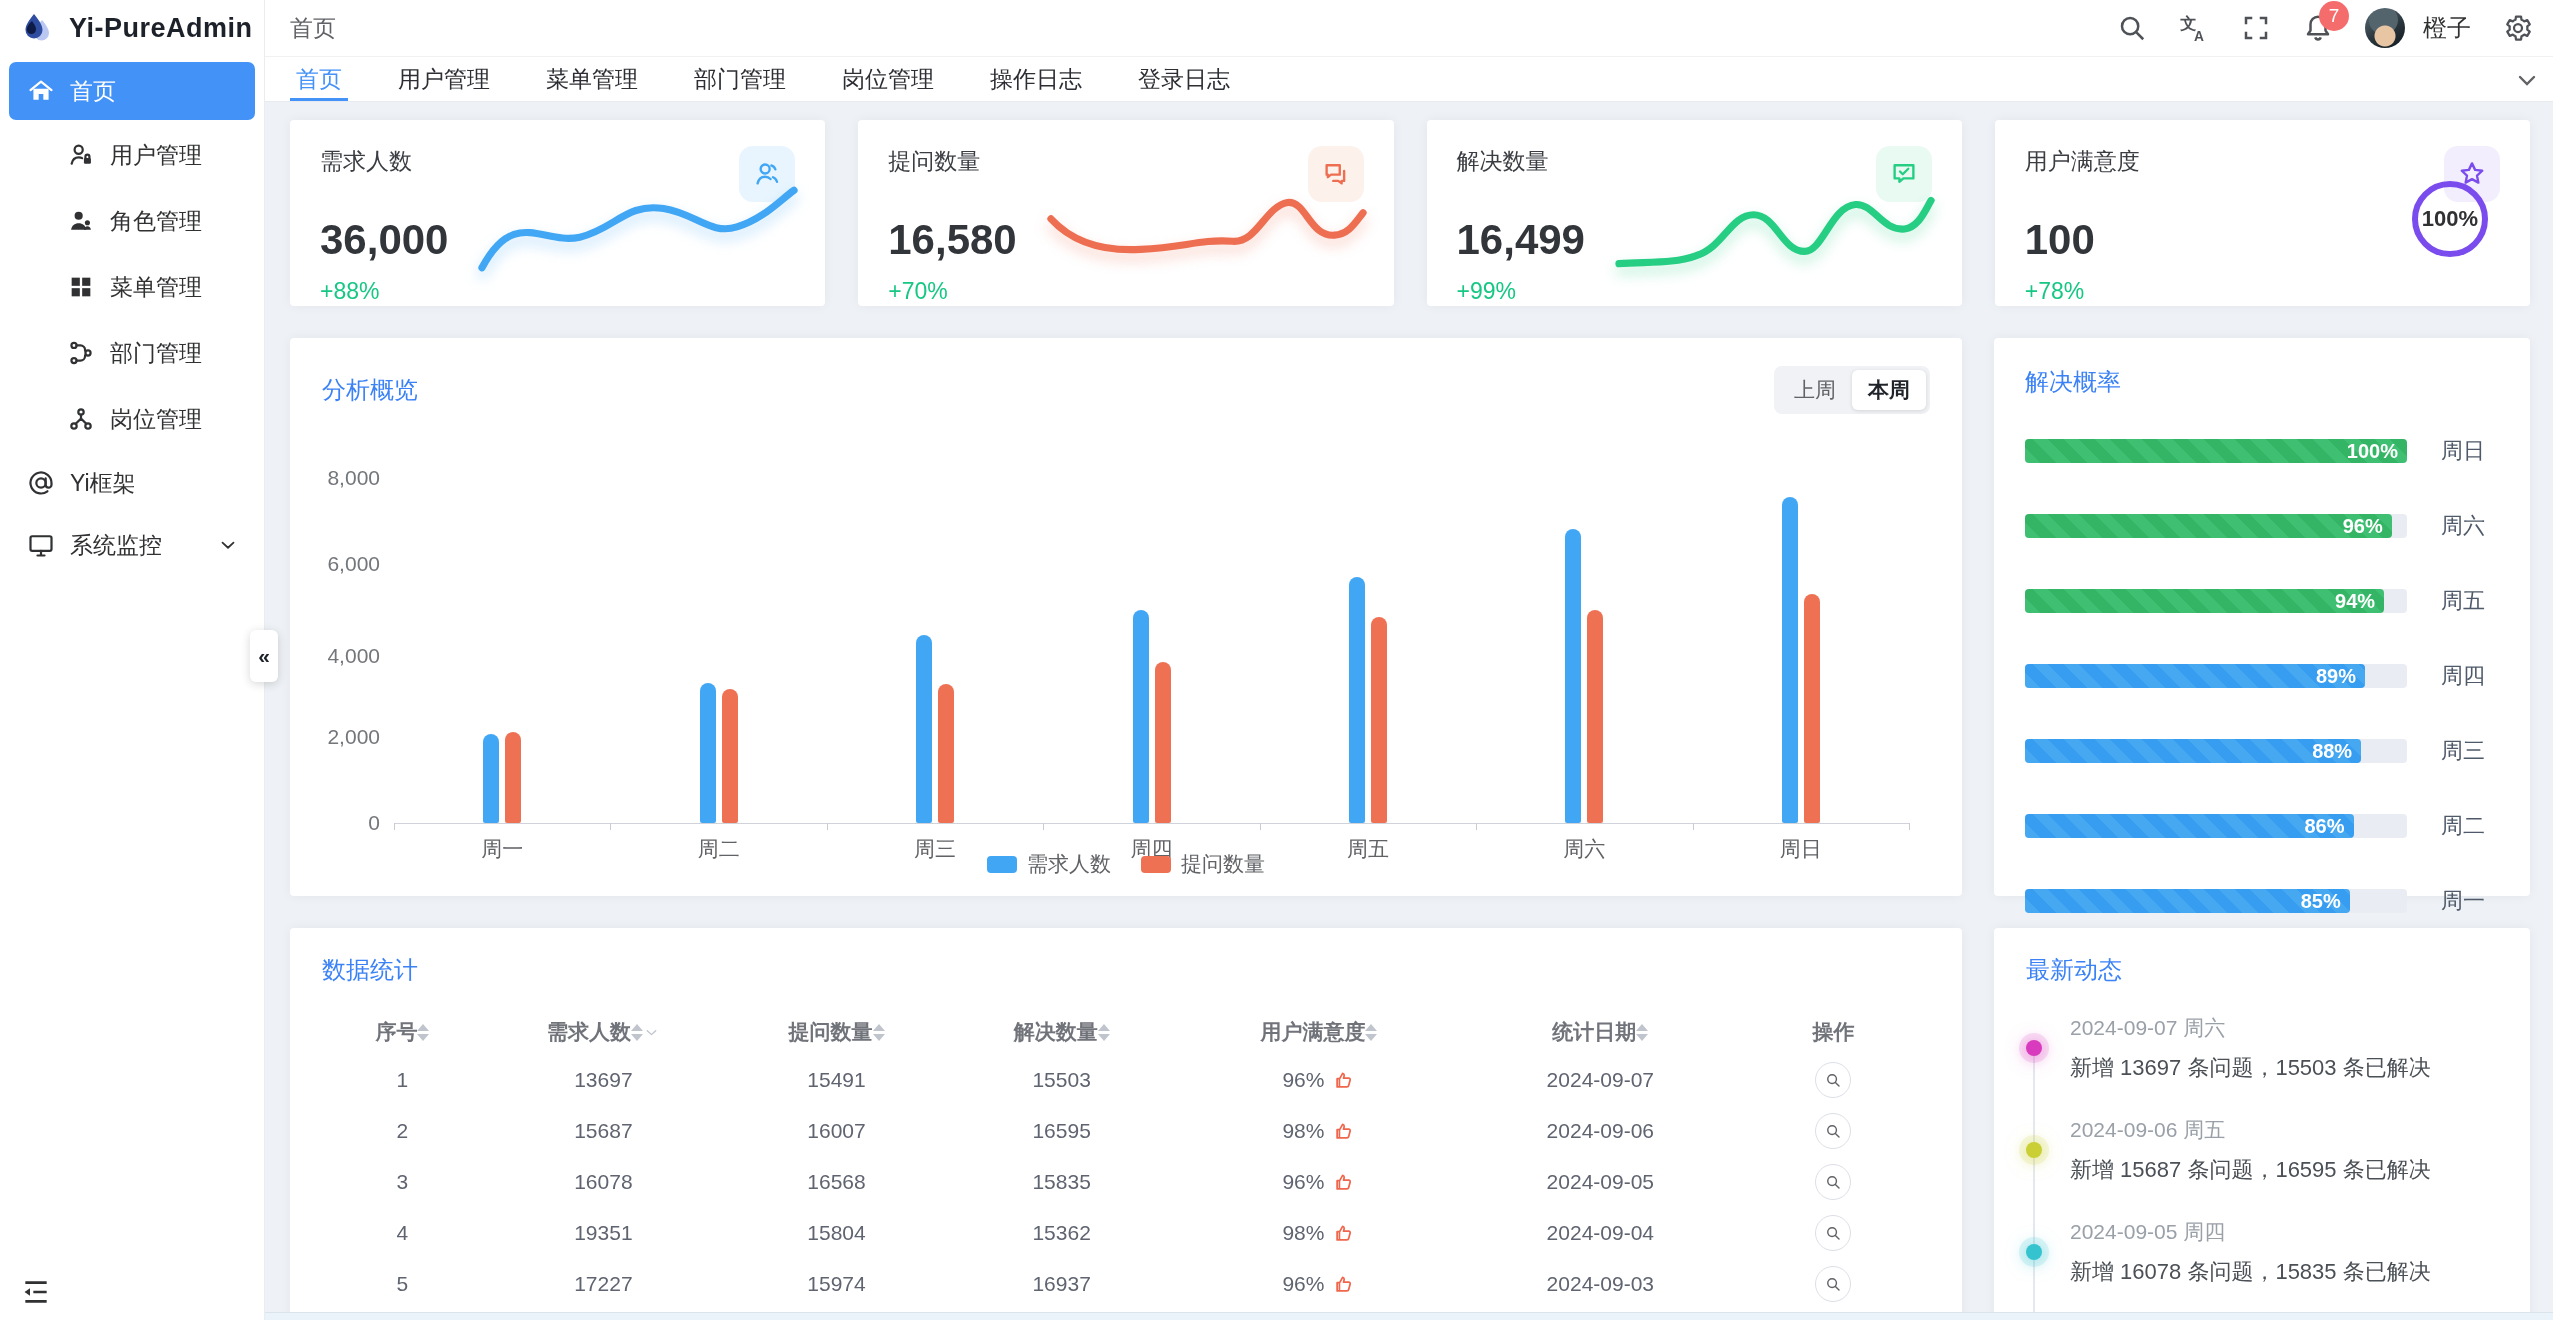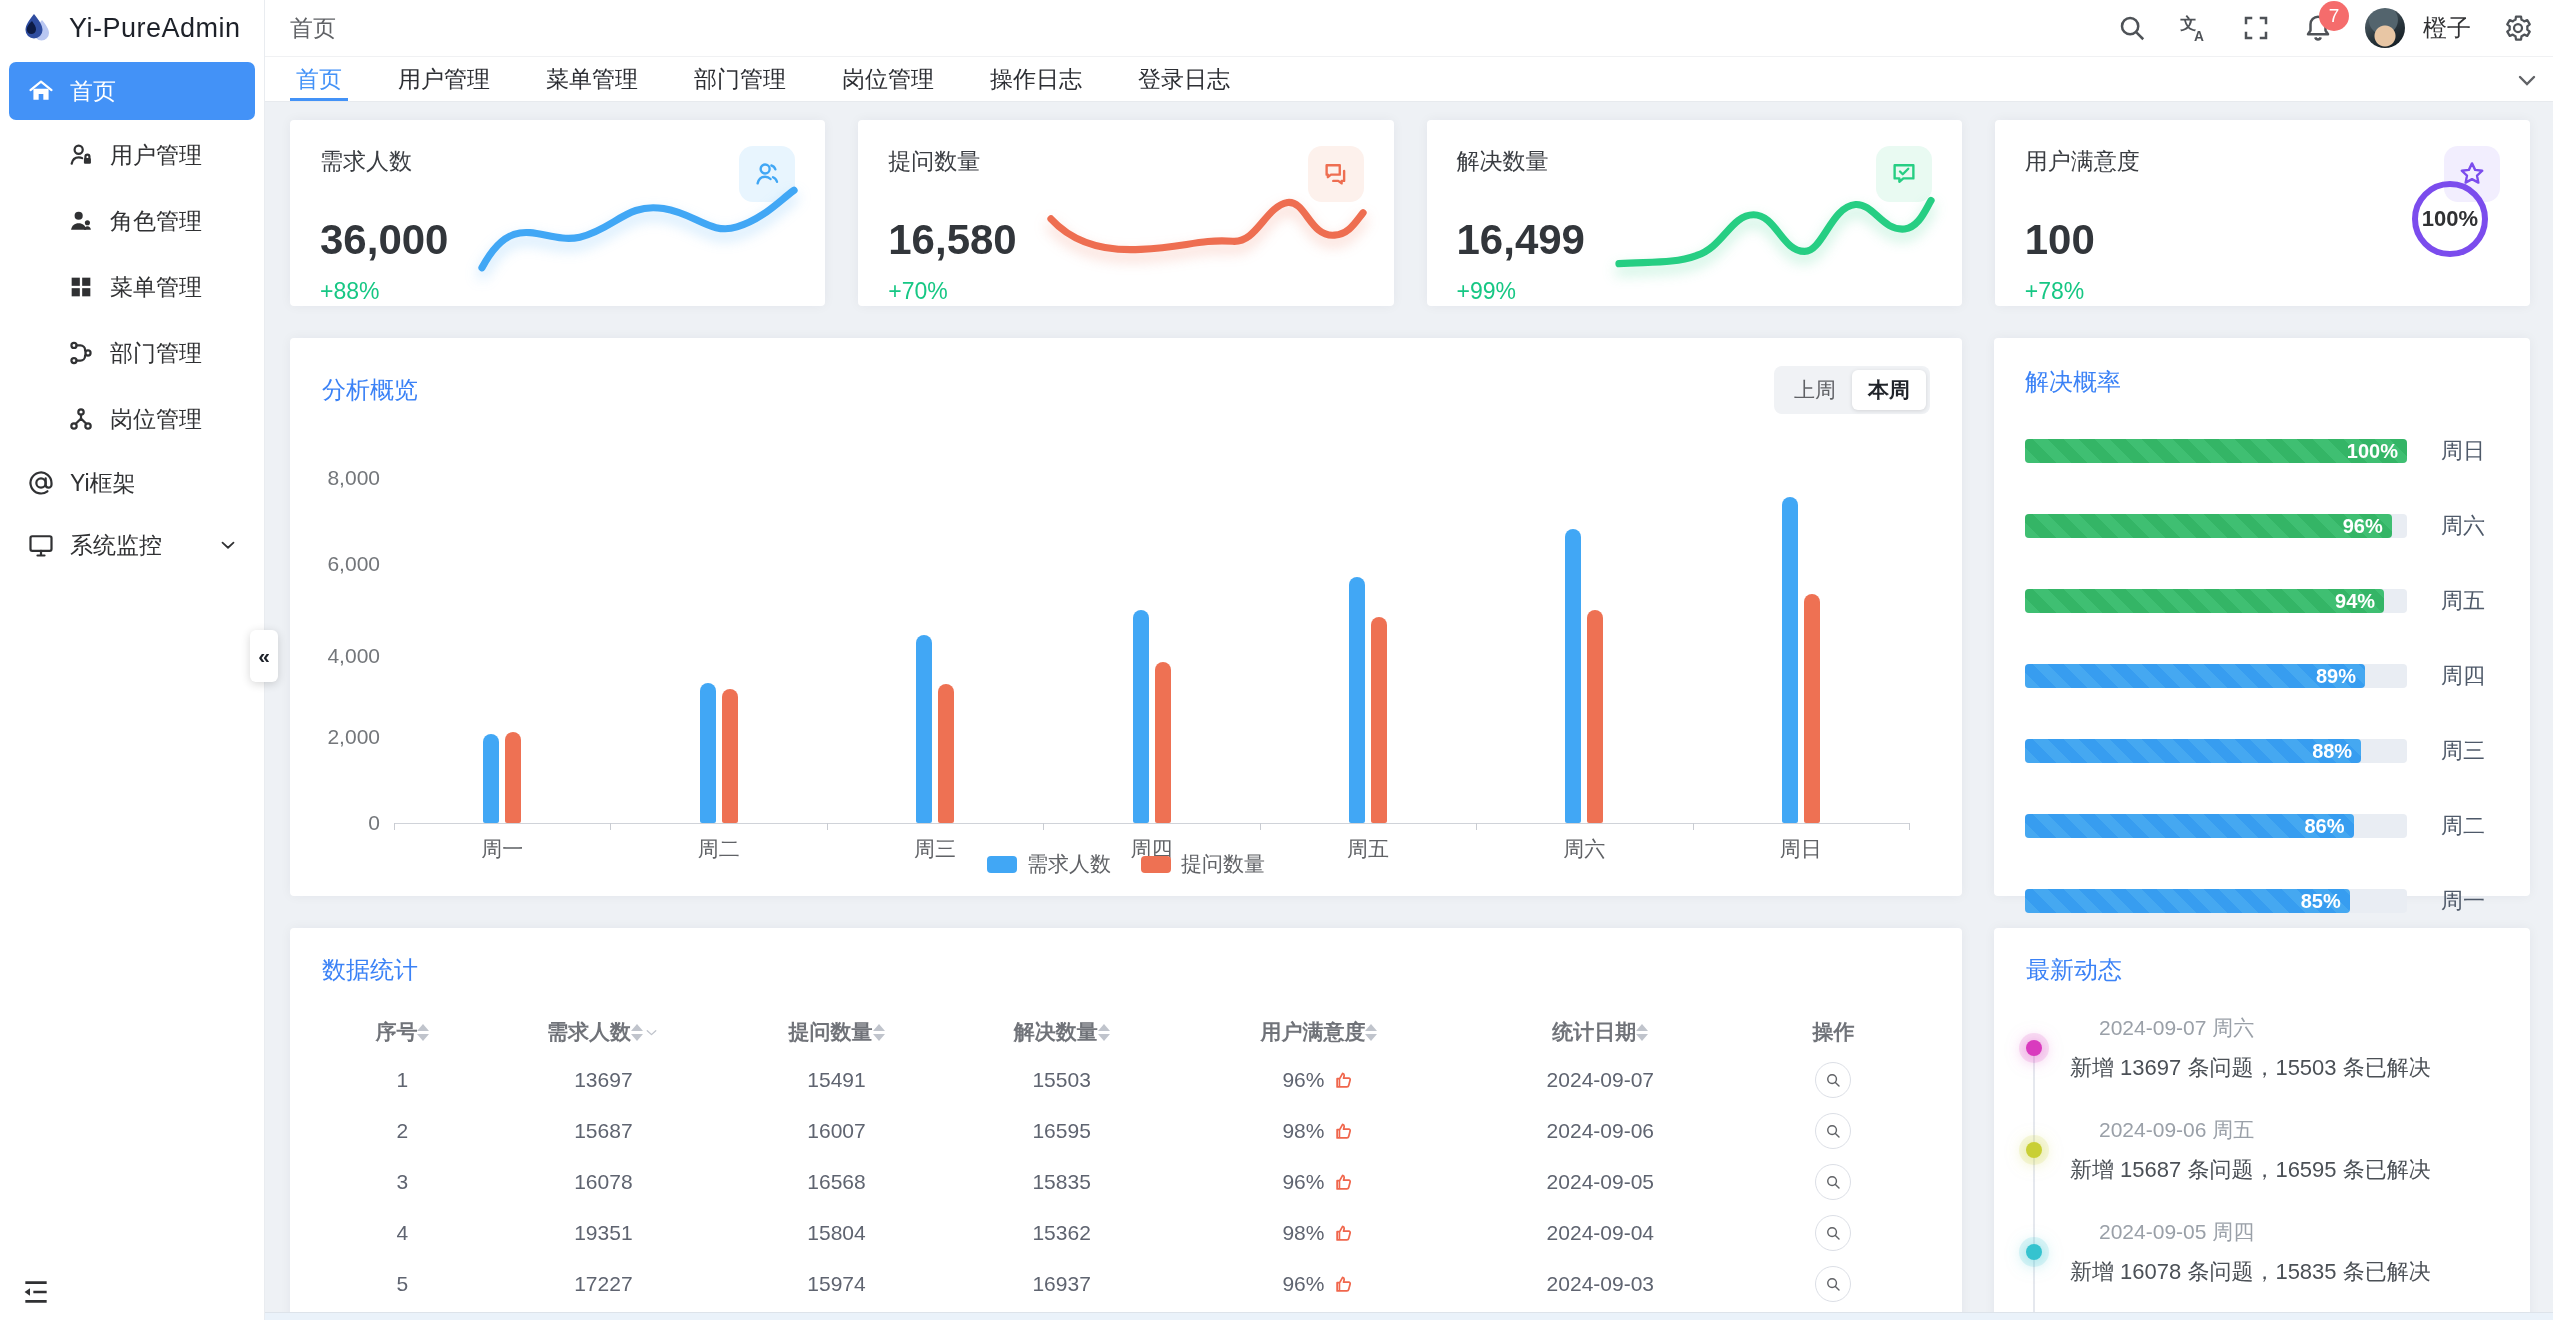--- a/index.html
+++ b/index.html
@@ -3,21 +3,21 @@
 <meta charset="utf-8">
 <style>
   * { margin:0; padding:0; box-sizing:border-box; }
   html,body { width:2553px; height:1320px; overflow:hidden; }
   body { position:relative; background:#fff; font-family:"Liberation Sans","DejaVu Sans",sans-serif; color:#303133; }
   svg { display:block; }
 
   
   .sidebar { position:absolute; left:0; top:0; bottom:0; width:265px; background:#fff; border-right:1px solid #e9ecf0; z-index:5; }
   .logo-row { height:57px; display:flex; align-items:center; gap:13px; padding-left:20px; }
-  .logo-title { font-size:27px; font-weight:normal; color:#1d2129; letter-spacing:.5px; }
+  .logo-title { font-size:27px; font-weight:bold; color:#1d2129; letter-spacing:.5px; }
   .menu { padding:5px 9px 0 9px; }
   .menu-item { height:58px; display:flex; align-items:center; gap:15px; padding:0 18px; font-size:23px; color:#303133; border-radius:7px; position:relative; cursor:pointer; margin-bottom:4px; }
   .menu-item .chev { position:absolute; right:16px; color:#909399; }
   .menu-item.active { background:#4392f7; color:#fff; }
   .menu-item.sub { padding-left:58px; height:62px; }
   .menu-item .mi { width:28px; height:28px; flex:0 0 28px; color:inherit; }
   .collapse-fab { position:absolute; left:250px; top:630px; width:28px; height:52px; background:#fff; border-radius:6px; box-shadow:0 2px 10px rgba(0,0,0,.16); display:flex; align-items:center; justify-content:center; font-size:21px; font-weight:bold; color:#1d2129; z-index:8; cursor:pointer; }
   .fold-btn { position:absolute; left:20px; bottom:12px; width:32px; height:32px; cursor:pointer; }
 
   
@@ -98,21 +98,21 @@
   .td { text-align:center; font-size:21px; color:#5f6470; display:flex; align-items:center; justify-content:center; gap:9px; }
   .view-btn { width:36px; height:36px; border-radius:50%; border:1px solid #dcdfe6; background:#fff; display:flex; align-items:center; justify-content:center; color:#606266; cursor:pointer; }
   .sat-icon { width:22px; height:22px; color:#f0664c; }
 
   
   .timeline-card { height:610px; padding:26px 32px; overflow:hidden; }
   .tl-list { margin-top:28px; position:relative; }
   .tl-rail { position:absolute; left:7px; top:40px; bottom:-60px; width:2px; background:#e5e8ee; }
   .tl-entry { position:relative; padding-left:44px; margin-bottom:33px; }
   .tl-dot { position:absolute; left:0; top:26px; width:16px; height:16px; border-radius:50%; z-index:2; }
-  .tl-date { font-size:21px; color:#9aa0a8;margin-left:29px; }
+  .tl-date { font-size:21px; color:#9aa0a8; }
   .tl-text { font-size:22px; color:#4b5056; margin-top:11px; }
 
   .scroll-strip { position:absolute; left:0; right:0; bottom:0; height:8px; background:#eaf2fa; border-top:1px solid #dde3ea; cursor:pointer; }
 </style>
 </head>
 <body>
 
 <div class="sidebar">
   <div class="logo-row">
     <span>

